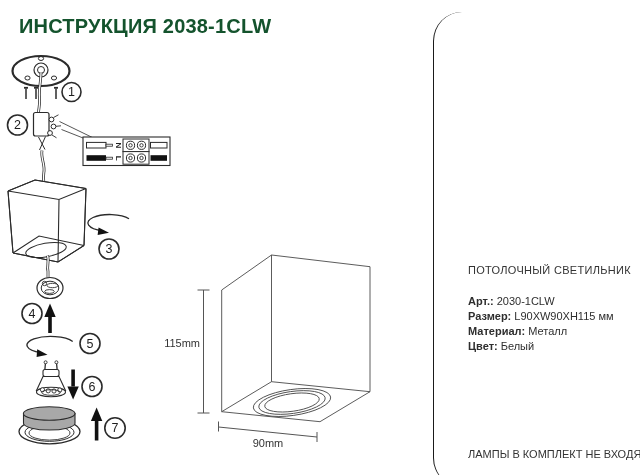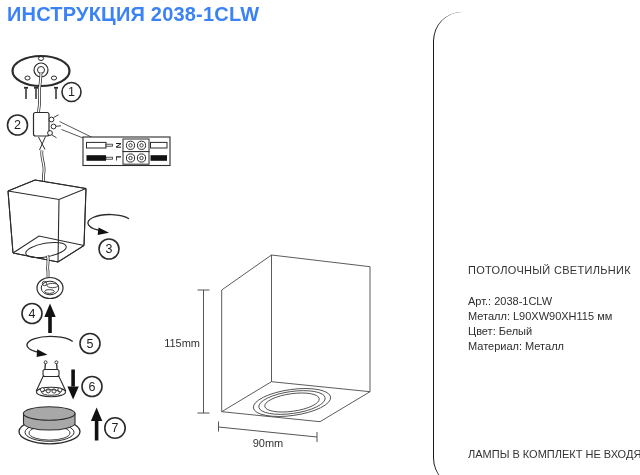--- a/index.html
+++ b/index.html
@@ -2,36 +2,36 @@
 <html><head>
 <meta charset="utf-8">
 <style>
   html,body{margin:0;padding:0;}
   body{
     width:640px;height:475px;background:#fff;position:relative;overflow:hidden;
     font-family:"Liberation Sans",sans-serif;
     --ink:#2b2b2b;--line:#4a4a4a;--trim:#a8a8a8;
   }
   .title{
-    position:absolute;top:3px;left:7px;margin:0;
-    font-size:20px;line-height:1.1;font-weight:600;letter-spacing:.2px;color:#3b82f6;
+    position:absolute;top:3px;left:7px;margin:12px;
+    font-size:20px;line-height:1.1;font-weight:600;letter-spacing:.2px;color:#14532d;
   }
   .diagram-svg{position:absolute;top:0;left:0;}
   .right-col{
     position:absolute;left:433px;top:12px;width:206px;height:475px;
     border-left:1.5px solid #1a1a1a;
     border-radius:29px;
   }
   .product-heading{
     position:absolute;top:252px;left:34px;
     font-size:11px;color:#333;letter-spacing:.3px;white-space:nowrap;
   }
   .specs{position:absolute;top:282px;left:34px;font-size:11px;color:#2e2e2e;}
   .spec-row{line-height:14.9px;white-space:nowrap;}
-  .spec-label{font-weight:normal;margin-right:3px;}
+  .spec-label{font-weight:bold;margin-right:3px;}
   .note{
     position:absolute;top:436px;left:34px;
     font-size:11px;color:#333;white-space:nowrap;
   }
   
   .ln{stroke:var(--ink);fill:none;}
   .lnf{stroke:var(--ink);fill:#fff;}
   .cable-out{stroke:var(--ink);stroke-width:2.8;fill:none;}
   .cable-in{stroke:#fff;stroke-width:1.3;fill:none;}
   .badge circle{fill:#fff;stroke:var(--ink);stroke-width:1.6;}
@@ -248,19 +248,19 @@
     <line class="dim" x1="218.5" y1="427" x2="317" y2="437"></line>
     <line class="dim" x1="218.5" y1="421.5" x2="218.5" y2="431.5"></line>
     <line class="dim" x1="317" y1="432" x2="317" y2="442"></line>
     <text class="dim-label" x="268" y="446.5" text-anchor="middle">90mm</text>
   </g>
 </svg>
 
 <div class="right-col">
   <div class="product-heading">ПОТОЛОЧНЫЙ СВЕТИЛЬНИК</div>
   <div class="specs">
-    <div class="spec-row"><span class="spec-label">Арт.:</span><span class="spec-value">2038-1CLW</span></div>
-    <div class="spec-row"><span class="spec-label">Металл:</span><span class="spec-value">L90XW90XH115 мм</span></div>
+    <div class="spec-row"><span class="spec-label">Арт.:</span><span class="spec-value">2030-1CLW</span></div>
+    <div class="spec-row"><span class="spec-label">Размер:</span><span class="spec-value">L90XW90XH115 мм</span></div>
+    <div class="spec-row"><span class="spec-label">Материал:</span><span class="spec-value">Металл</span></div>
     <div class="spec-row"><span class="spec-label">Цвет:</span><span class="spec-value">Белый</span></div>
-    <div class="spec-row"><span class="spec-label">Материал:</span><span class="spec-value">Металл</span></div>
   </div>
   <div class="note">ЛАМПЫ В КОМПЛЕКТ НЕ ВХОДЯТ</div>
 </div>
 
 </body></html>

